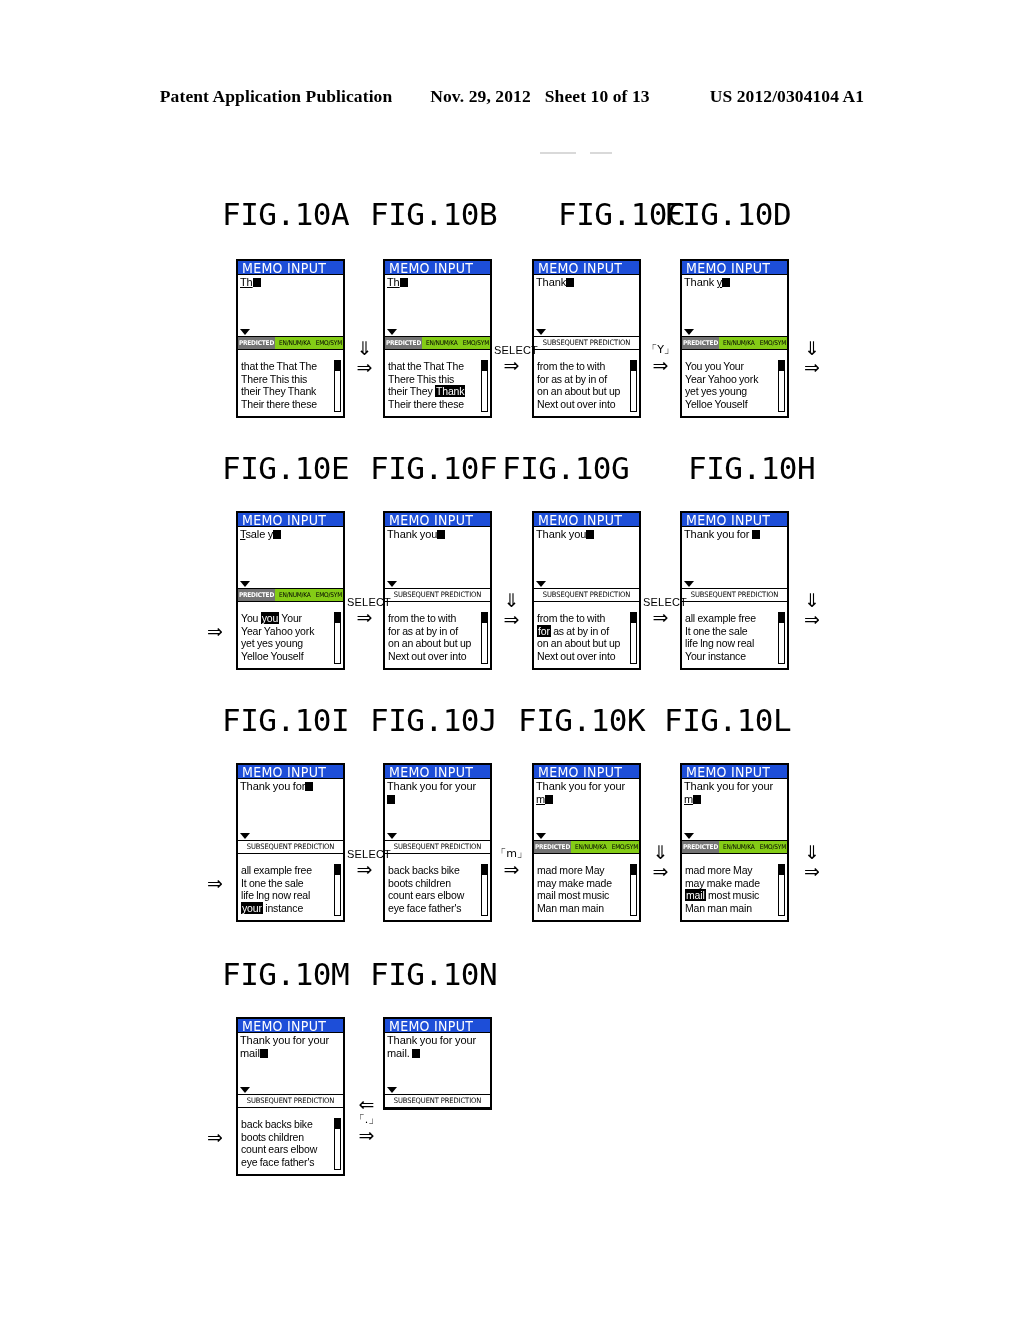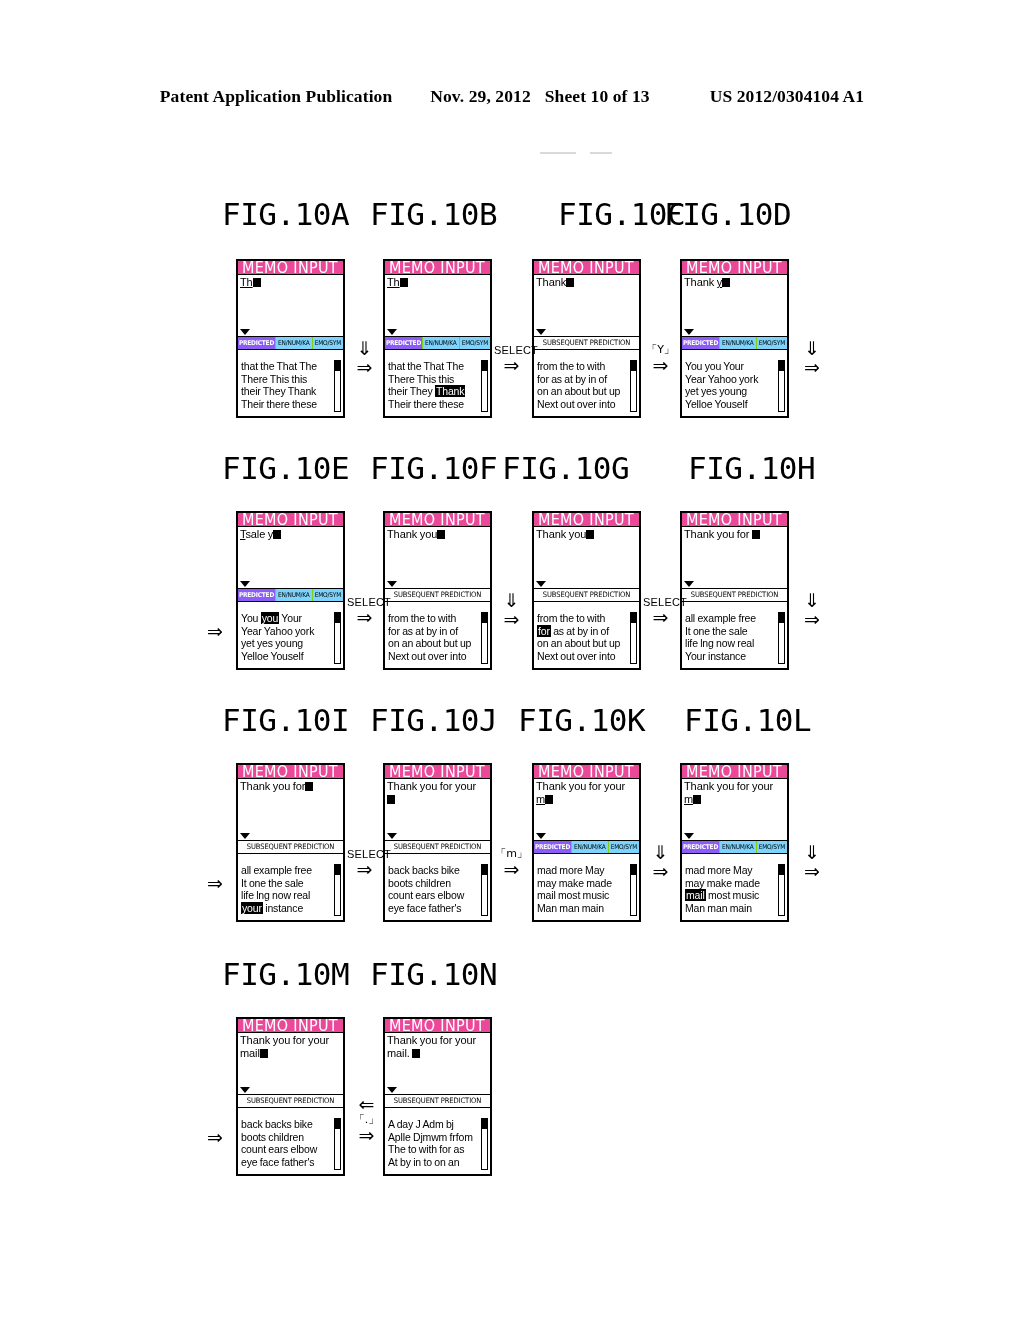--- a/index.html
+++ b/index.html
@@ -52,22 +52,22 @@
   
   .panel {
     position: absolute;
     width: 109px;
     background: #fff;
     border: 2px solid #000;
     box-sizing: border-box;
     font-family: "Liberation Sans", sans-serif;
   }
   .panel-title {
-    background: #ec4899; color: #fff;
-    font-size: 16px;
+    background: #1d4ed8; color: #fff;
+    font-size: 14px;
     font-weight: normal;
     letter-spacing: .3px;
     padding: 1px 0 1px 4px;
     line-height: 12px;
     height: 13px;
     box-sizing: border-box;
     font-family: "DejaVu Sans Condensed", "Liberation Sans", sans-serif;
   }
   .edit-area {
     position: relative;
@@ -111,22 +111,22 @@
   .tab {
     font-size: 6.5px;
     line-height: 12px;
     text-align: center;
     box-sizing: border-box;
     font-family: "DejaVu Sans Condensed", "Liberation Sans", sans-serif;
     letter-spacing: -0.2px;
     overflow: hidden;
     white-space: nowrap;
   }
-  .tab.active { background: #8b5cf6; color: #fff; font-weight: bold; flex: 0 0 37px; }
-  .tab.inactive { background: #7dd3fc; color: #000; border-left: 1px solid #84cc16; flex: 1 1 auto; }
+  .tab.active { background: #737373; color: #fff; font-weight: bold; flex: 0 0 37px; }
+  .tab.inactive { background: #84cc16; color: #000; border-left: 3px solid #84cc16; flex: 1 1 auto; }
 
   
   .subhdr {
     height: 13px;
     border-bottom: 1px solid #000;
     box-sizing: border-box;
     font-size: 7.5px;
     line-height: 12px;
     text-align: center;
     font-family: "DejaVu Sans Condensed", "Liberation Sans", sans-serif;
@@ -400,21 +400,21 @@
       <div class="arrow-r">⇒</div>
     </div>
     <div class="conn" style="left:795px; top:591px; width:34px;">
       <div class="arrow-d">⇓</div>
       <div class="arrow-r">⇒</div>
     </div>
     <div class="row-titles" style="top:702px;">
       <span class="fig-title" style="position:absolute; left:222px;">FIG.10I</span>
       <span class="fig-title" style="position:absolute; left:370px;">FIG.10J</span>
       <span class="fig-title" style="position:absolute; left:518px;">FIG.10K</span>
-      <span class="fig-title" style="position:absolute; left:684px;">FIG.10L</span>
+      <span class="fig-title" style="position:absolute; left:664px;">FIG.10L</span>
     </div>
     <div class="panel" style="left:236px; top:763px;">
       <div class="panel-title">MEMO INPUT</div>
       <div class="edit-area">
         <div class="edit-text"><span>Thank you for</span><span class="caret"></span></div>
         <span class="tri"></span>
       </div>
       <div class="subhdr">SUBSEQUENT PREDICTION</div>
       <div class="cand">
         <div class="cand-line"><span>all example free</span></div>
@@ -530,29 +530,20 @@
       </div>
     </div>
     <div class="panel" style="left:383px; top:1017px;">
       <div class="panel-title">MEMO INPUT</div>
       <div class="edit-area">
         <div class="edit-text"><span>Thank you for your</span></div>
         <div class="edit-text"><span>mail. </span><span class="caret"></span></div>
         <span class="tri"></span>
       </div>
       <div class="subhdr">SUBSEQUENT PREDICTION</div>
-      <div class="cand">
-        <div class="cand-line"><span>A day J Adm bj</span></div>
-        <div class="cand-line"><span>Aplle Djmwm frfom</span></div>
-        <div class="cand-line"><span>The to with for as</span></div>
-        <div class="cand-line"><span>At by in to on an</span></div>
-        <div class="sbar">
-          <div class="thumb"></div>
-        </div>
-      </div>
     </div>
     <div class="conn" style="left:198px; top:1128px; width:34px;">
       <div class="arrow-r">⇒</div>
     </div>
     <div class="conn" style="left:349px; top:1095px; width:35px;">
       <div class="arrow-l">⇐</div>
       <div class="conn-bracket">「.」</div>
       <div class="arrow-r">⇒</div>
     </div>
   </div>

